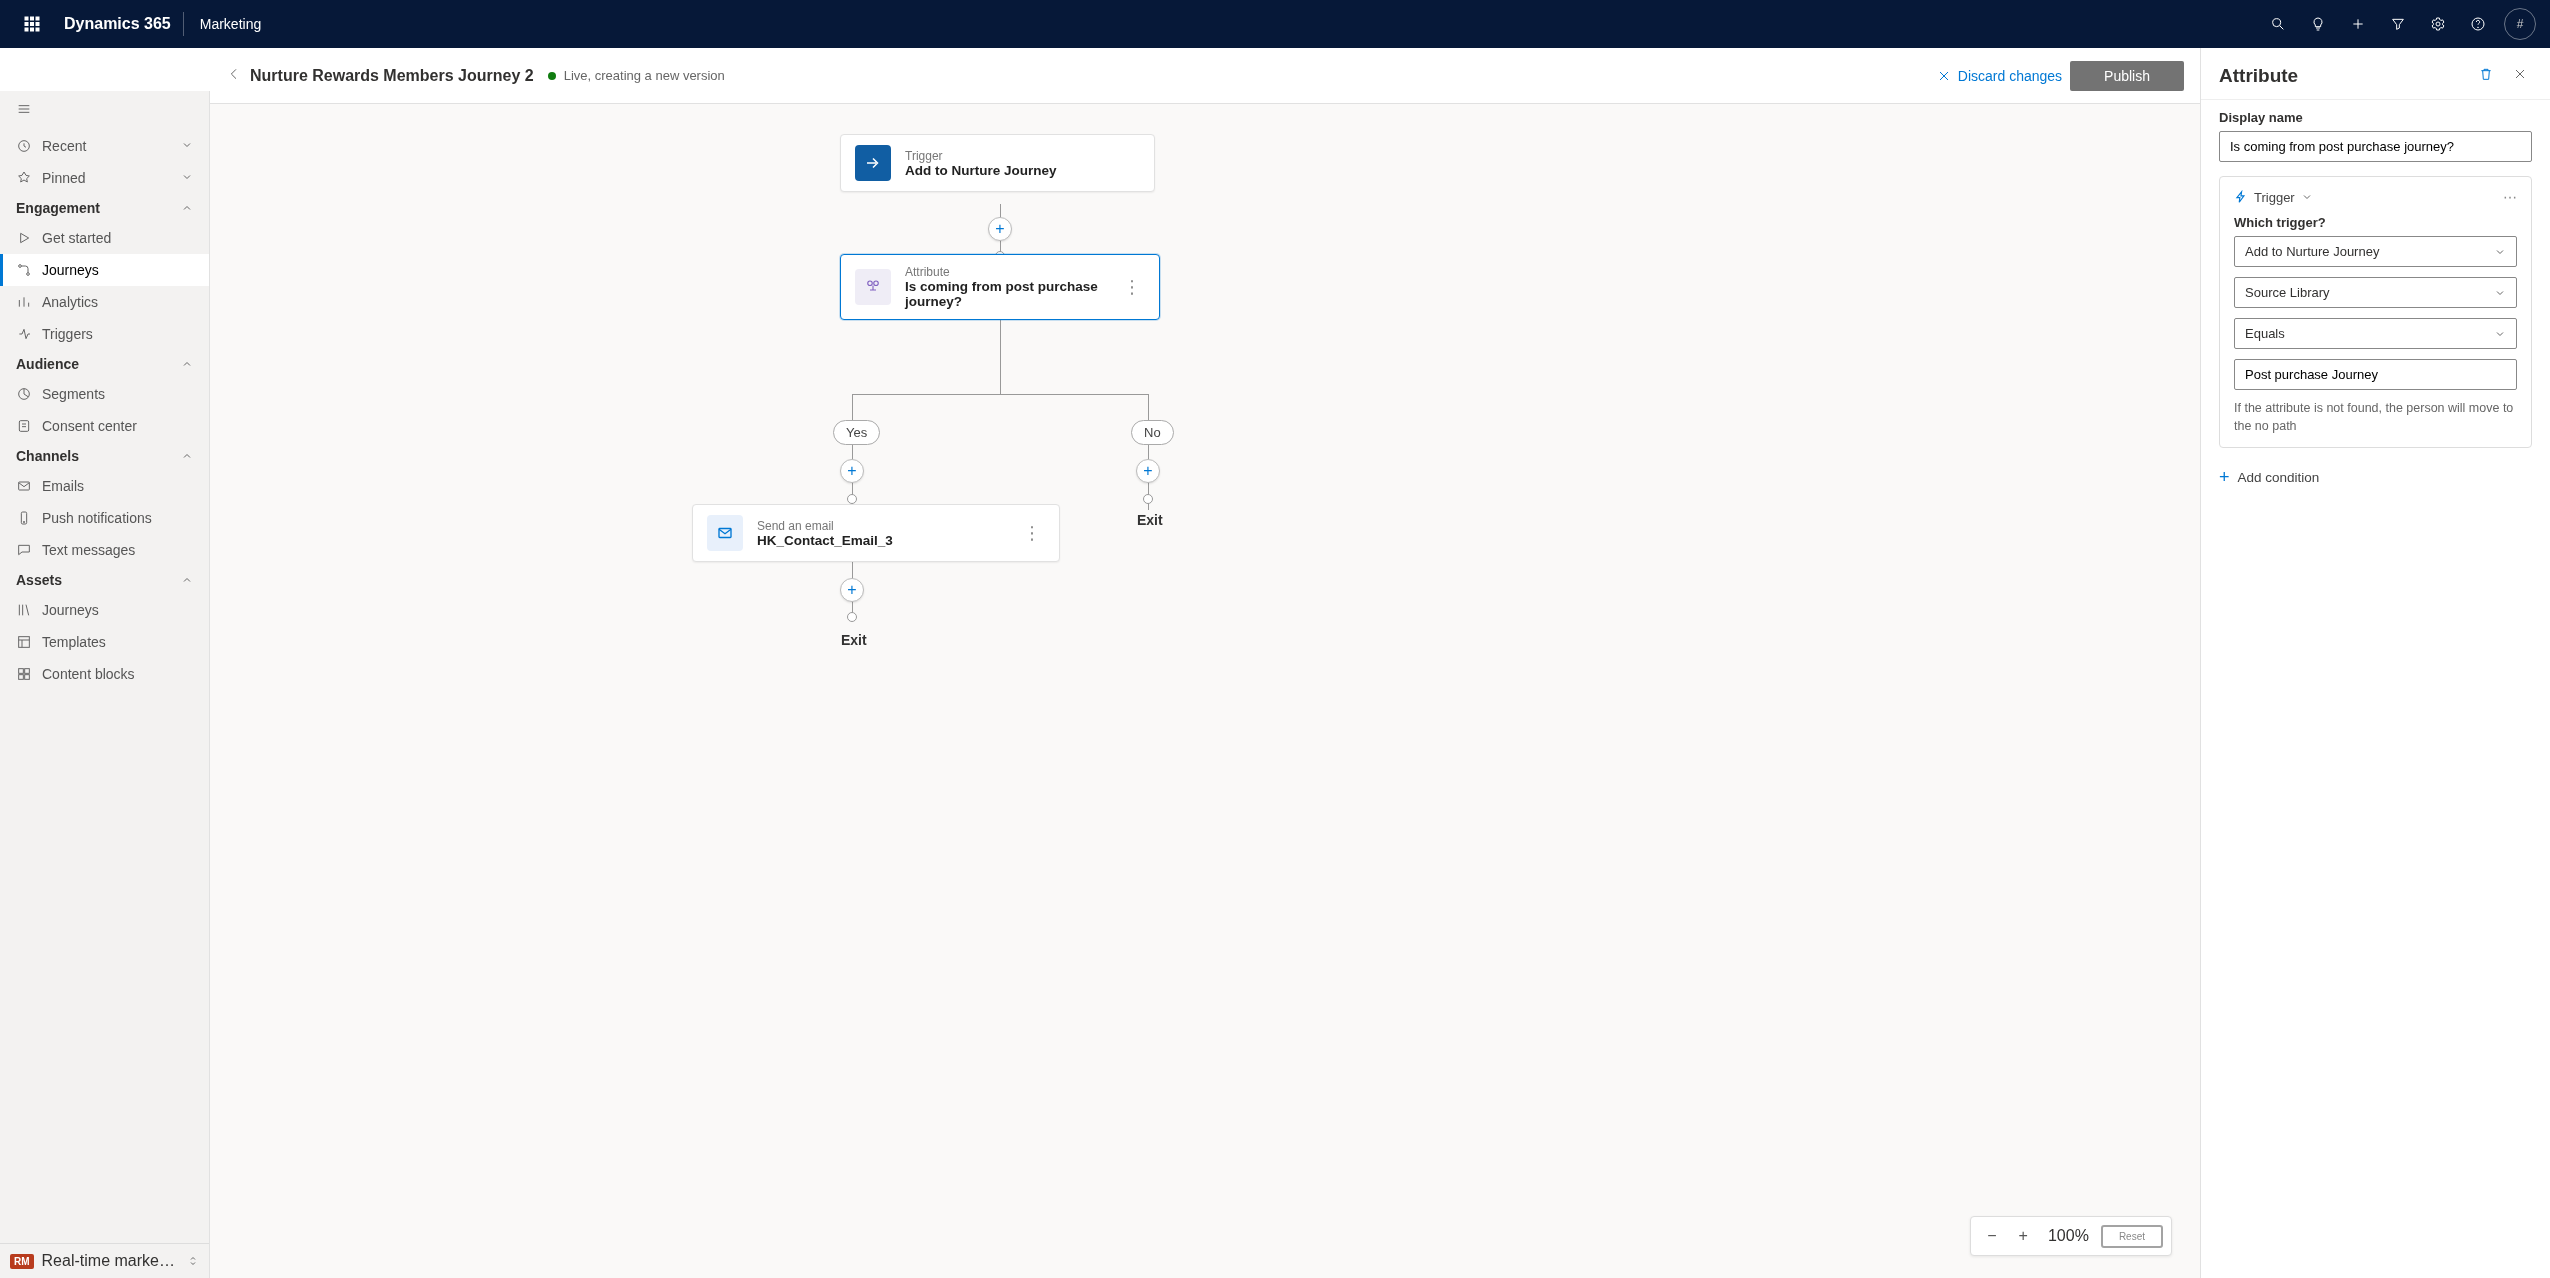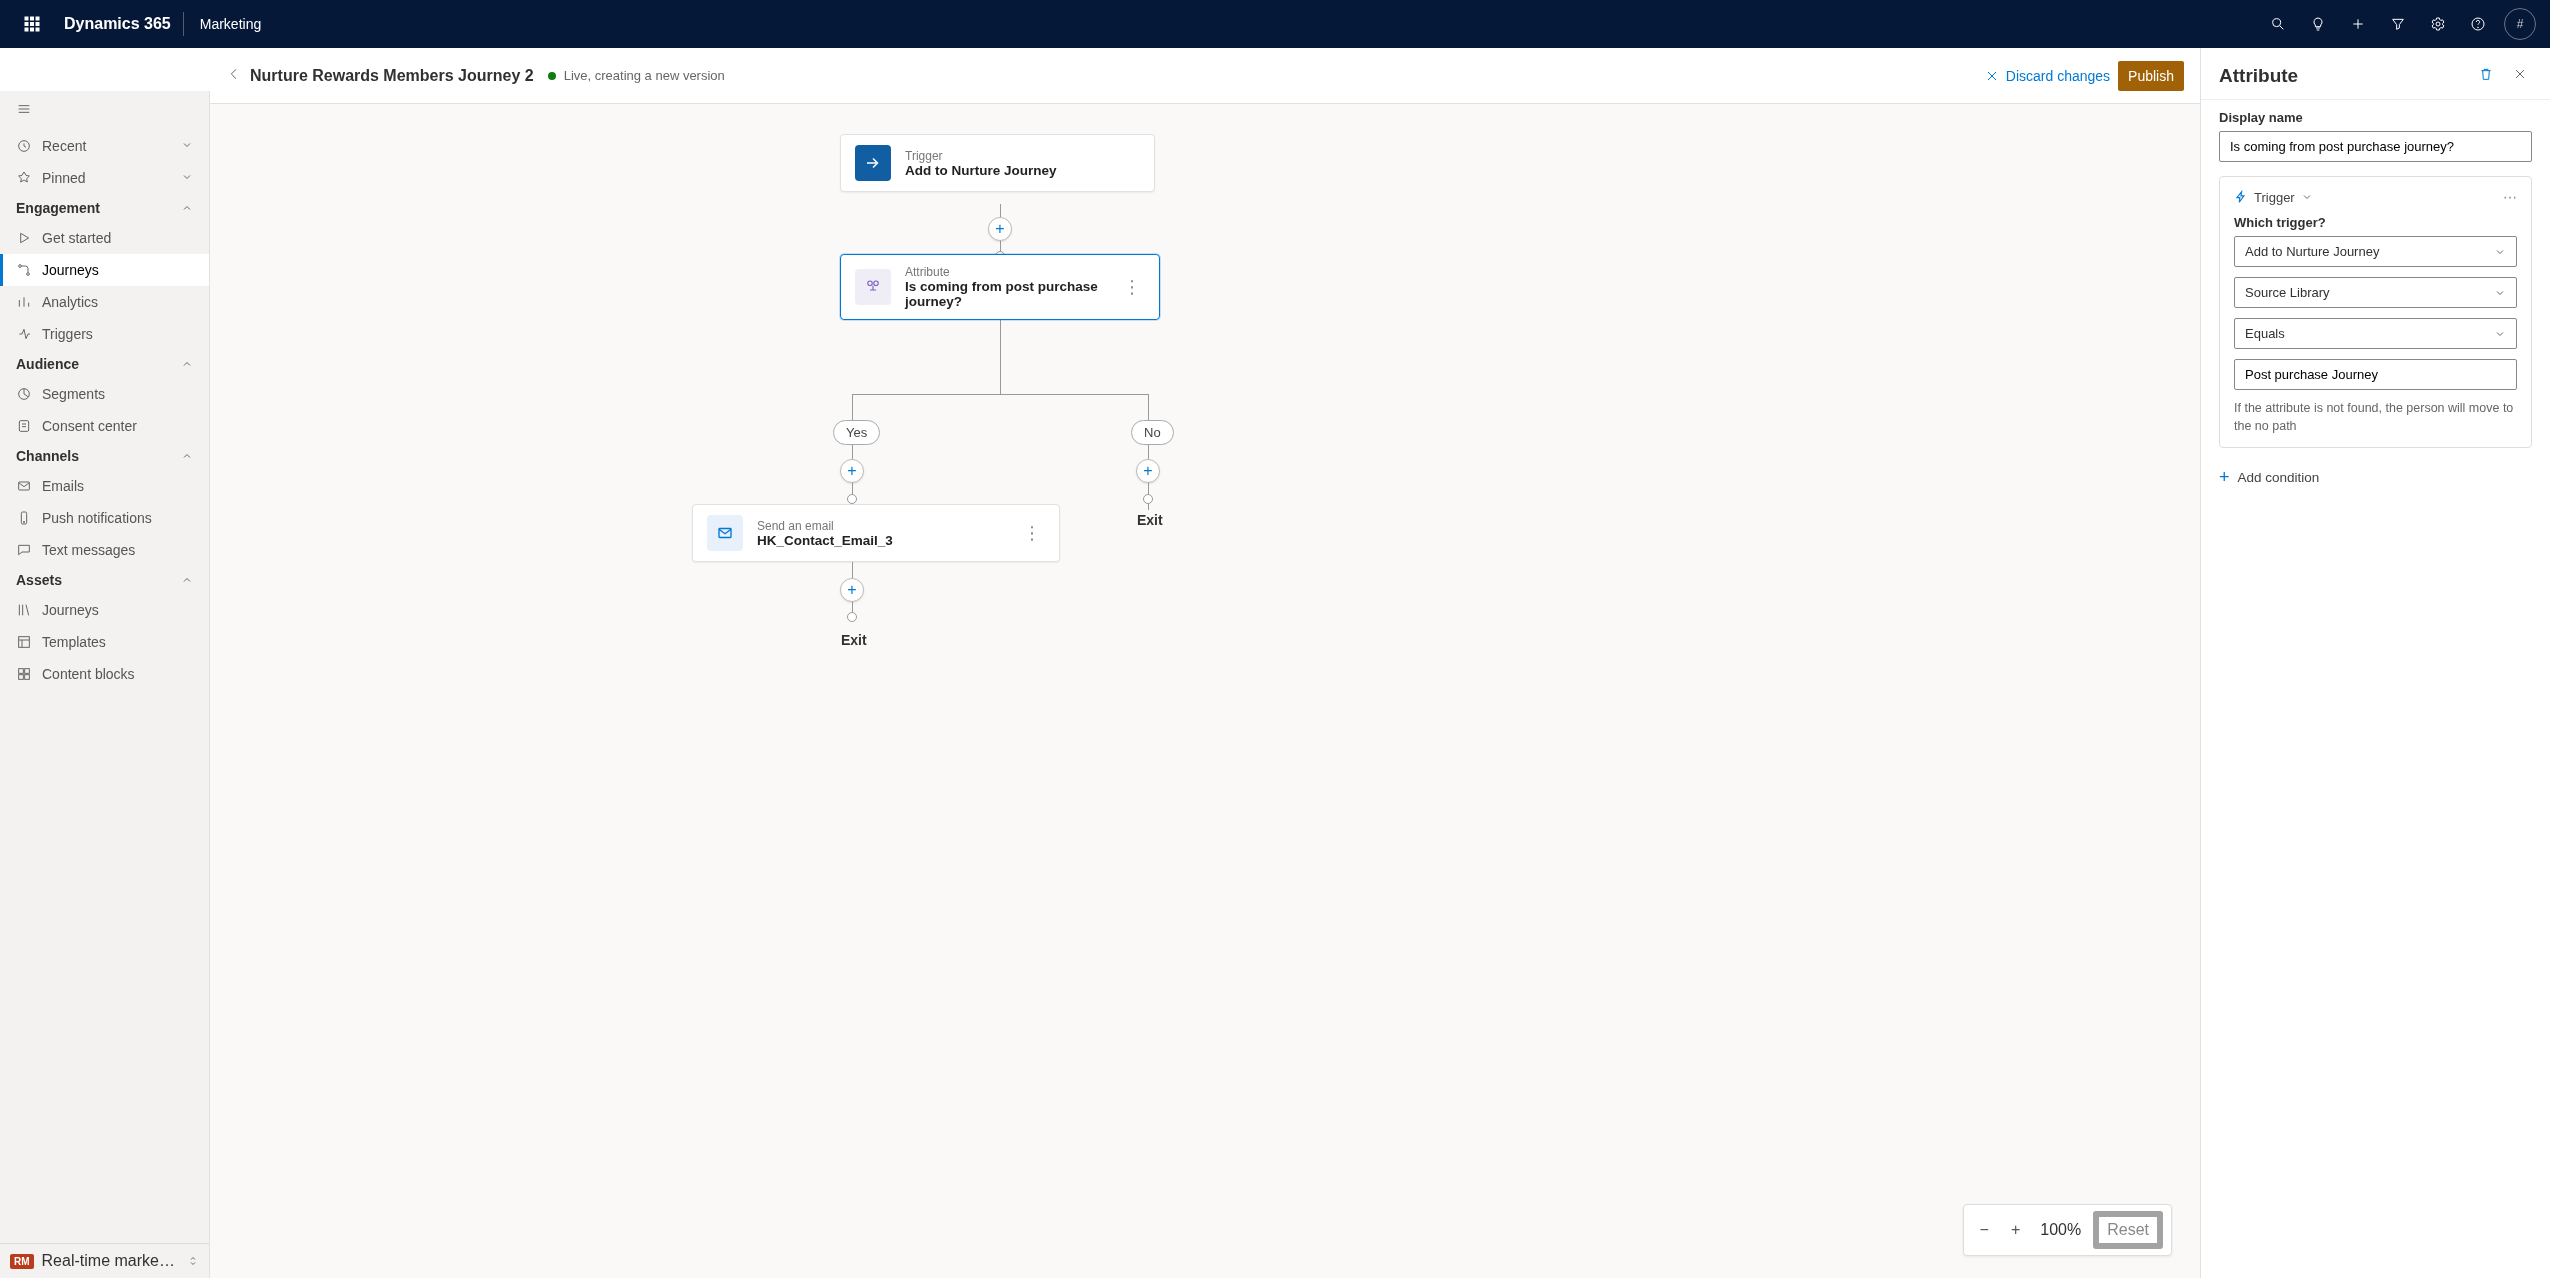--- a/index.html
+++ b/index.html
@@ -33,21 +33,21 @@
 
     
     .main { flex:1; display:flex; flex-direction:column; background:#faf9f8; position:relative;}
     .cmdbar { height: 56px; background:#fff; border-bottom:1px solid #e1e1e1; display:flex; align-items:center; padding:0 16px; gap:8px;}
     .cmdbar .back { cursor:pointer; color:#666;}
     .cmdbar .title { font-size:16px; font-weight:600; }
     .cmdbar .status-dot { width:8px; height:8px; background:#107c10; border-radius:50%; display:inline-block; margin-left:6px;}
     .cmdbar .status-text { color:#666; font-size:13px;}
     .cmdbar .spacer { flex:1;}
     .cmdbar .discard { color:#0078d4; cursor:pointer; display:flex; align-items:flex-end; gap:6px; font-size:14px;}
-    .cmdbar .publish { background:#a16207; color:#fff; border:none; padding:7px 10px; font-size:14px; cursor:pointer; border-radius:2px;}
+    .cmdbar .publish { background:#737373; color:#fff; border:none; padding:7px 34px; font-size:14px; cursor:pointer; border-radius:2px;}
 
     
     .canvas { flex:1; position:relative; overflow:auto; background:#faf9f8;}
     .canvas-inner { position:relative; width:100%; height:100%; }
 
     .node { background:#fff; border:1px solid #e1e1e1; border-radius:4px; display:flex; align-items:center; padding:10px 14px; gap:14px; position:absolute; box-shadow:0 1px 2px rgba(0,0,0,0.06);}
     .node.selected { border:1.5px solid #0078d4; box-shadow:0 0 0 1px rgba(0,120,212,0.2);}
     .node .icon-box { width:36px; height:36px; border-radius:4px; display:flex; align-items:center; justify-content:center; flex-shrink:0;}
     .node .icon-trigger { background:#115ea3; }
     .node .icon-attr { background:#efedf6; }
@@ -60,21 +60,21 @@
     .exit-label { position:absolute; font-weight:600; font-size:14px; color:#333;}
     .plus-circle { position:absolute; width:24px; height:24px; background:#fff; border:1px solid #bbb; border-radius:50%; display:flex; align-items:center; justify-content:center; color:#0078d4; font-size:16px; cursor:pointer; box-shadow:0 1px 2px rgba(0,0,0,0.1);}
     .connector-circle { position:absolute; width:10px; height:10px; border:1.5px solid #999; border-radius:50%; background:#fff;}
     .line { position:absolute; background:#999; }
     .hline { height:1px; }
     .vline { width:1px; }
 
     
     .zoom-ctrl { position:absolute; right:28px; bottom:22px; background:#fff; border:1px solid #ddd; border-radius:4px; display:flex; align-items:center; gap:6px; padding:6px 8px; box-shadow:0 1px 3px rgba(0,0,0,0.08);}
     .zoom-ctrl button { border:none; background:none; cursor:pointer; padding:4px 8px; color:#555; font-size:16px;}
-    .zoom-ctrl .reset { border:6px solid #a3a3a3; border-radius:3px; padding:4px 8px; font-size:16px; color:#888;}
+    .zoom-ctrl .reset { border:2px solid #a3a3a3; border-radius:3px; padding:4px 16px; font-size:10px; color:#888;}
     .zoom-ctrl .zoom-val { font-size:16px; padding:0 6px;}
 
     
     .rpanel { width:350px; background:#fff; border-left:1px solid #e1e1e1; display:flex; flex-direction:column; }
     .rpanel-head { display:flex; align-items:center; padding:14px 18px 10px; gap:10px;}
     .rpanel-head .rtitle { font-size:19px; font-weight:600; flex:1;}
     .rpanel-head .ricon { color:#555; cursor:pointer; padding:4px;}
     .rpanel-body { padding: 10px 18px; display:flex; flex-direction:column; gap:14px; overflow-y:auto;}
     .flabel { font-weight:600; font-size:13px; margin-bottom:6px;}
     .finput { width:100%; border:1px solid #888; padding:7px 10px; font-size:13px; border-radius:2px;}

